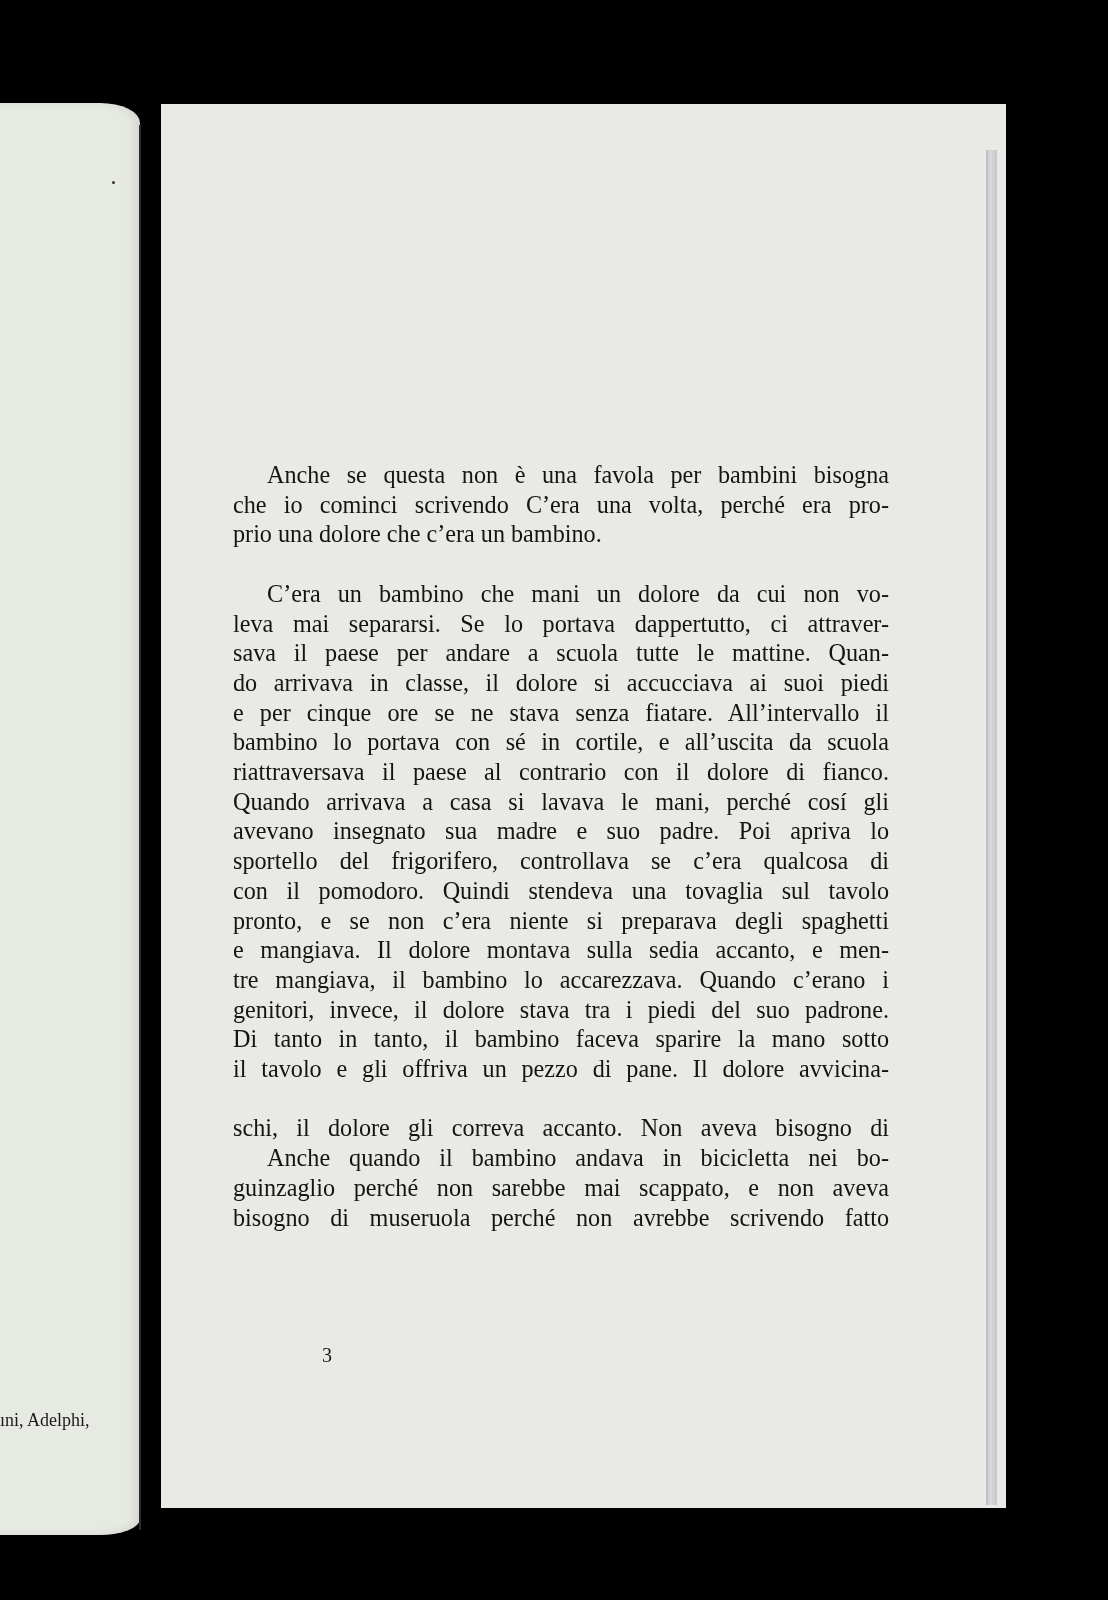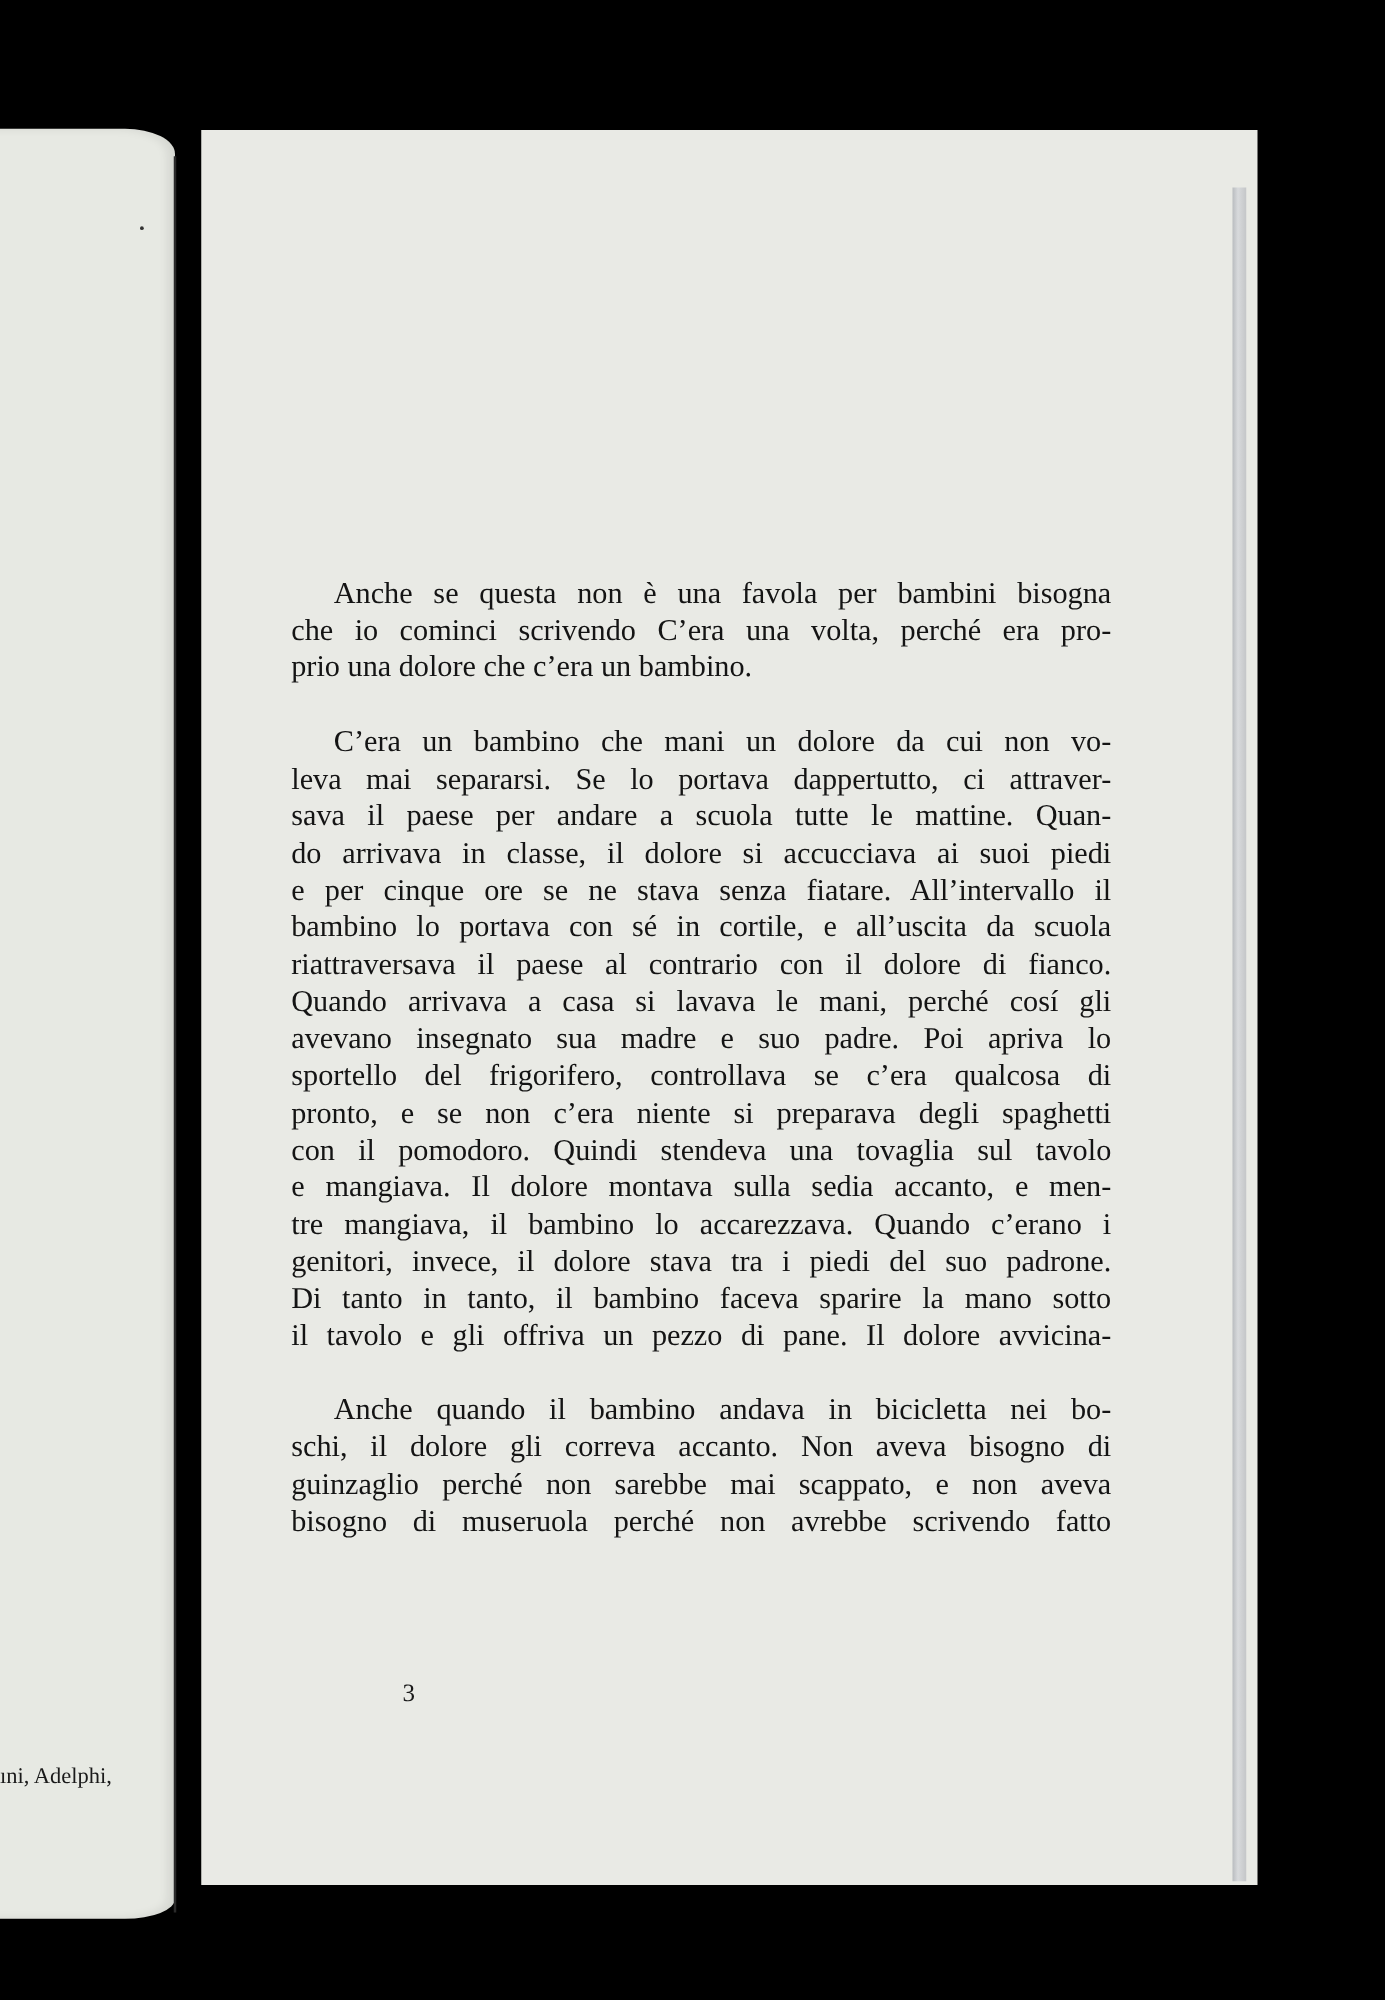--- a/index.html
+++ b/index.html
@@ -69,31 +69,31 @@
       <span class="line indent">C’era un bambino che mani un dolore da cui non vo-</span>
       <span class="line">leva mai separarsi. Se lo portava dappertutto, ci attraver-</span>
       <span class="line">sava il paese per andare a scuola tutte le mattine. Quan-</span>
       <span class="line">do arrivava in classe, il dolore si accucciava ai suoi piedi</span>
       <span class="line">e per cinque ore se ne stava senza fiatare. All’intervallo il</span>
       <span class="line">bambino lo portava con sé in cortile, e all’uscita da scuola</span>
       <span class="line">riattraversava il paese al contrario con il dolore di fianco.</span>
       <span class="line">Quando arrivava a casa si lavava le mani, perché cosí gli</span>
       <span class="line">avevano insegnato sua madre e suo padre. Poi apriva lo</span>
       <span class="line">sportello del frigorifero, controllava se c’era qualcosa di</span>
+      <span class="line">con il pomodoro. Quindi stendeva una tovaglia sul tavolo</span>
       <span class="line">pronto, e se non c’era niente si preparava degli spaghetti</span>
-      <span class="line">con il pomodoro. Quindi stendeva una tovaglia sul tavolo</span>
       <span class="line">e mangiava. Il dolore montava sulla sedia accanto, e men-</span>
       <span class="line">tre mangiava, il bambino lo accarezzava. Quando c’erano i</span>
       <span class="line">genitori, invece, il dolore stava tra i piedi del suo padrone.</span>
       <span class="line">Di tanto in tanto, il bambino faceva sparire la mano sotto</span>
       <span class="line">il tavolo e gli offriva un pezzo di pane. Il dolore avvicina-</span>
     </div>
     <div class="para">
+      <span class="line">schi, il dolore gli correva accanto. Non aveva bisogno di</span>
       <span class="line indent">Anche quando il bambino andava in bicicletta nei bo-</span>
-      <span class="line">schi, il dolore gli correva accanto. Non aveva bisogno di</span>
       <span class="line">guinzaglio perché non sarebbe mai scappato, e non aveva</span>
       <span class="line">bisogno di museruola perché non avrebbe scrivendo fatto</span>
     </div>
   </div>
   <div class="page-number">3</div>
 </div>
 
 <div class="page-edge"></div>
 
 </body></html>

